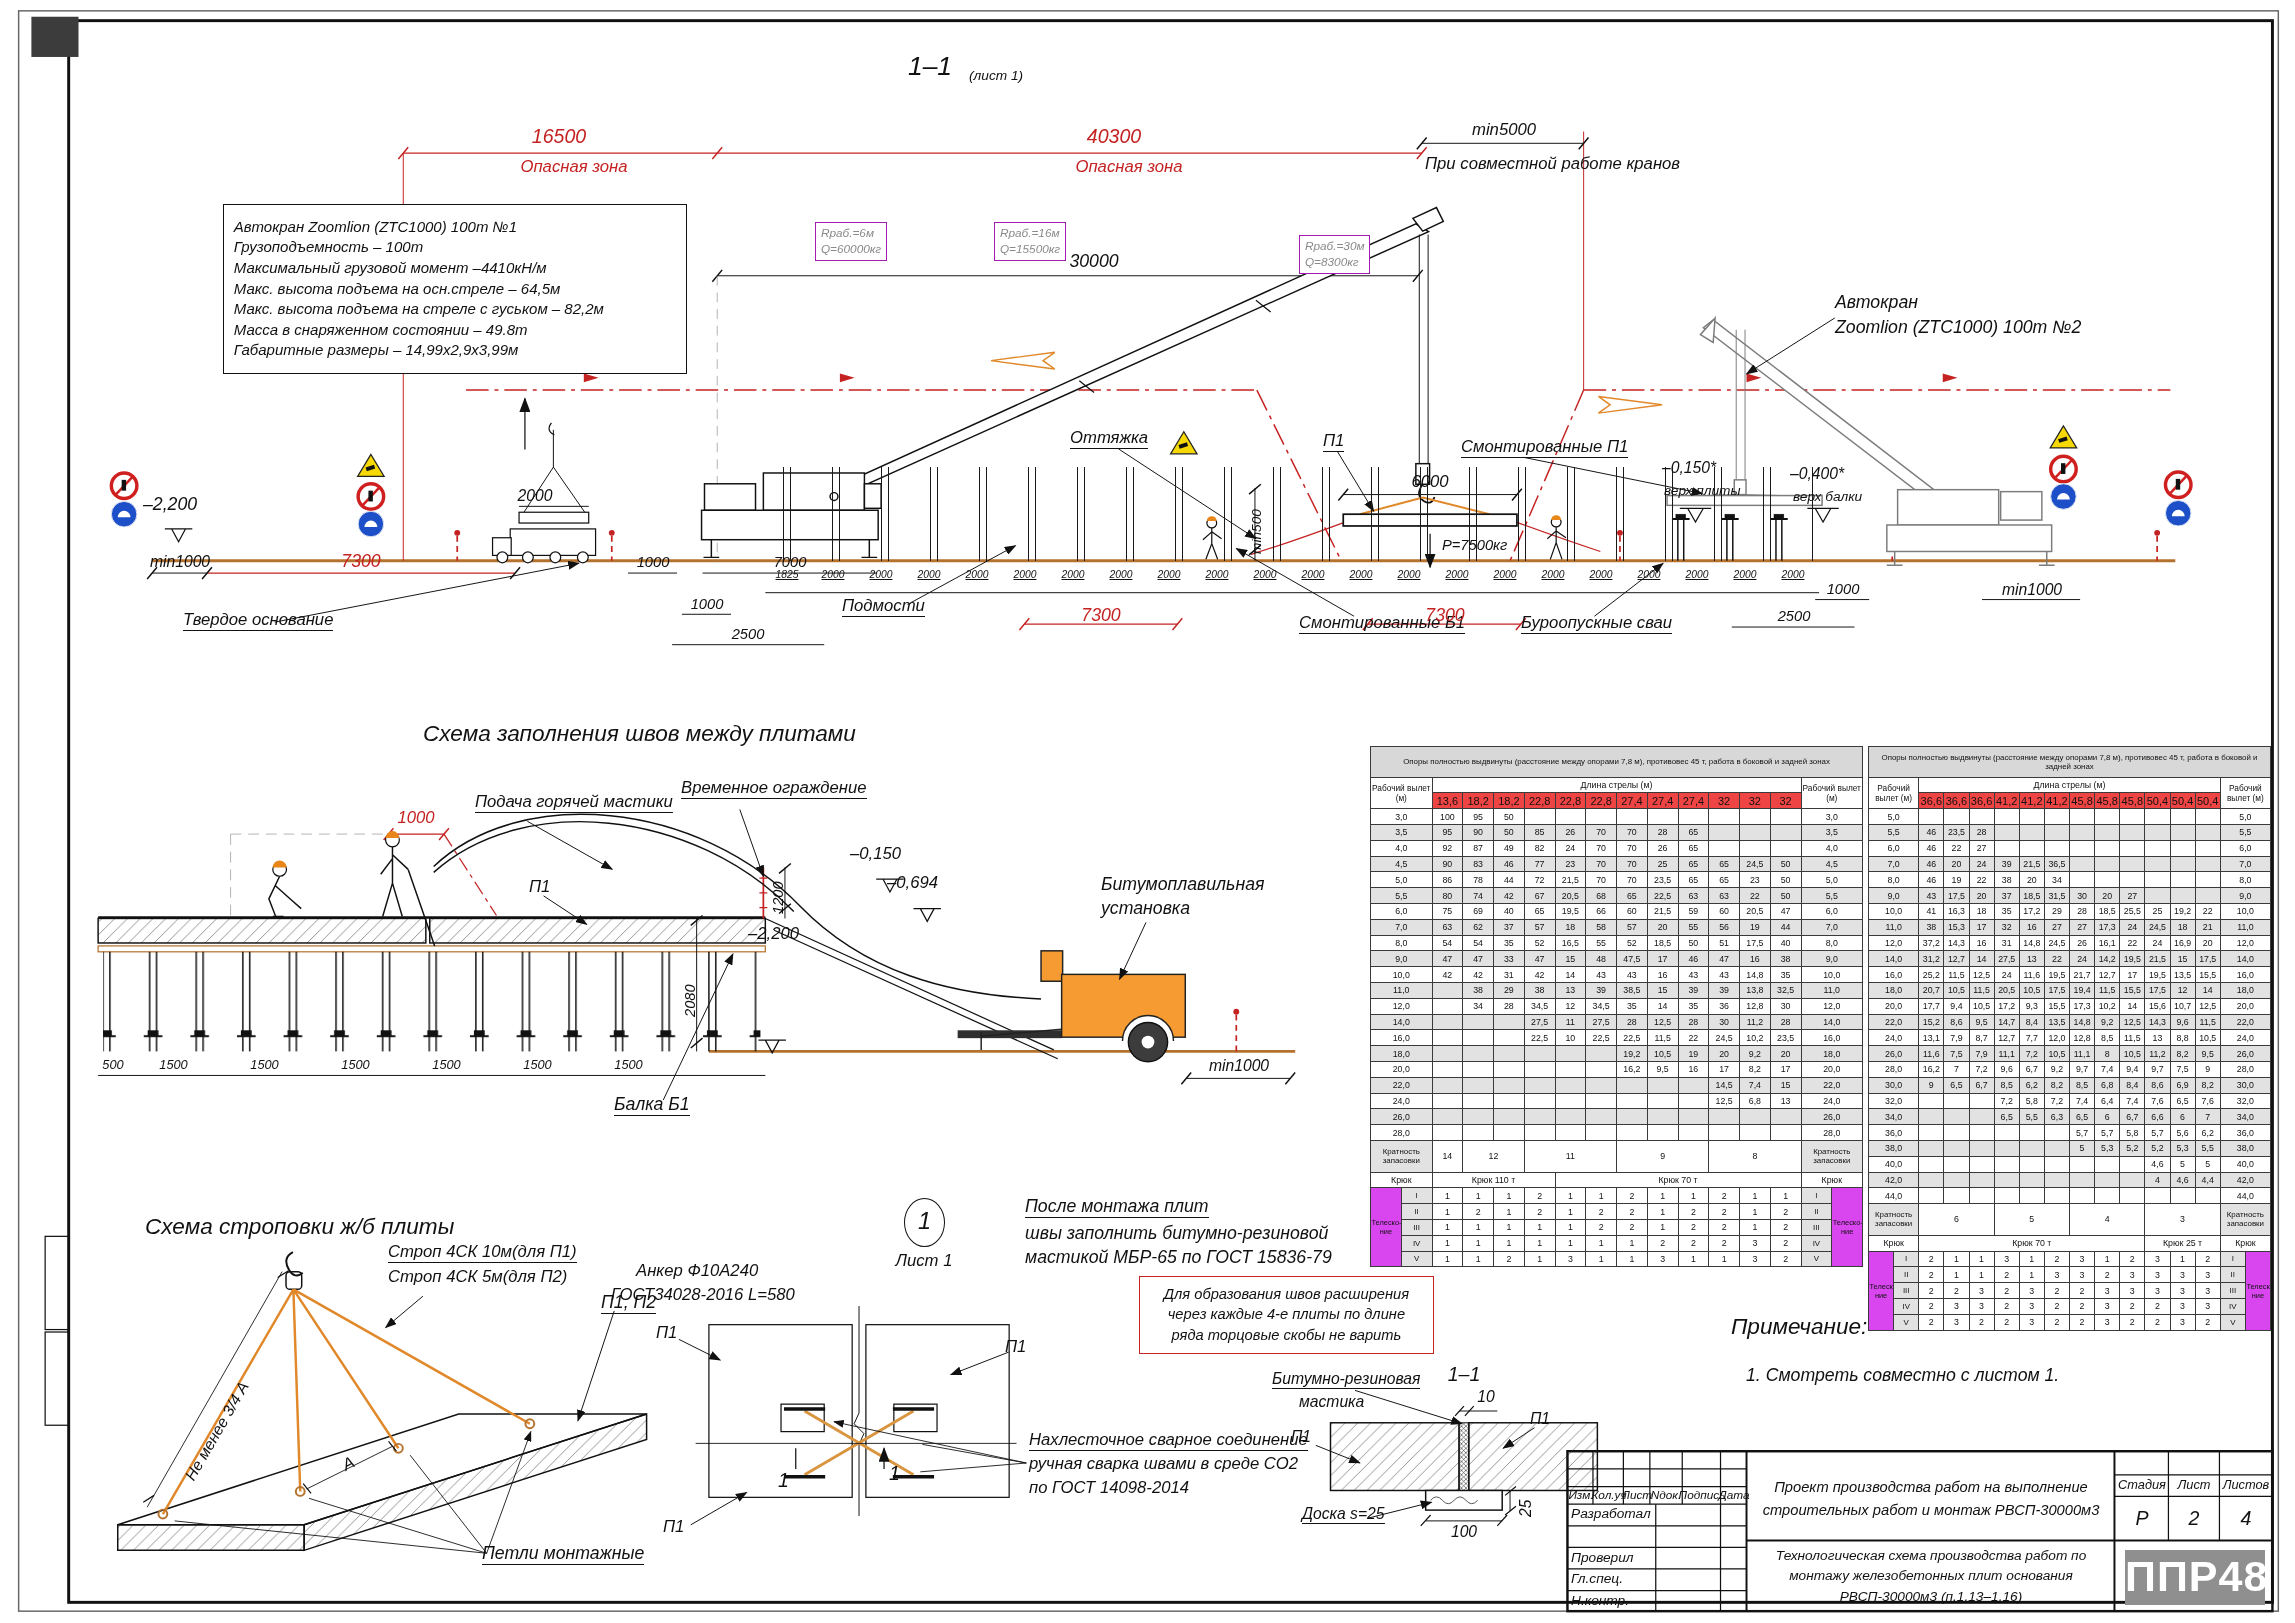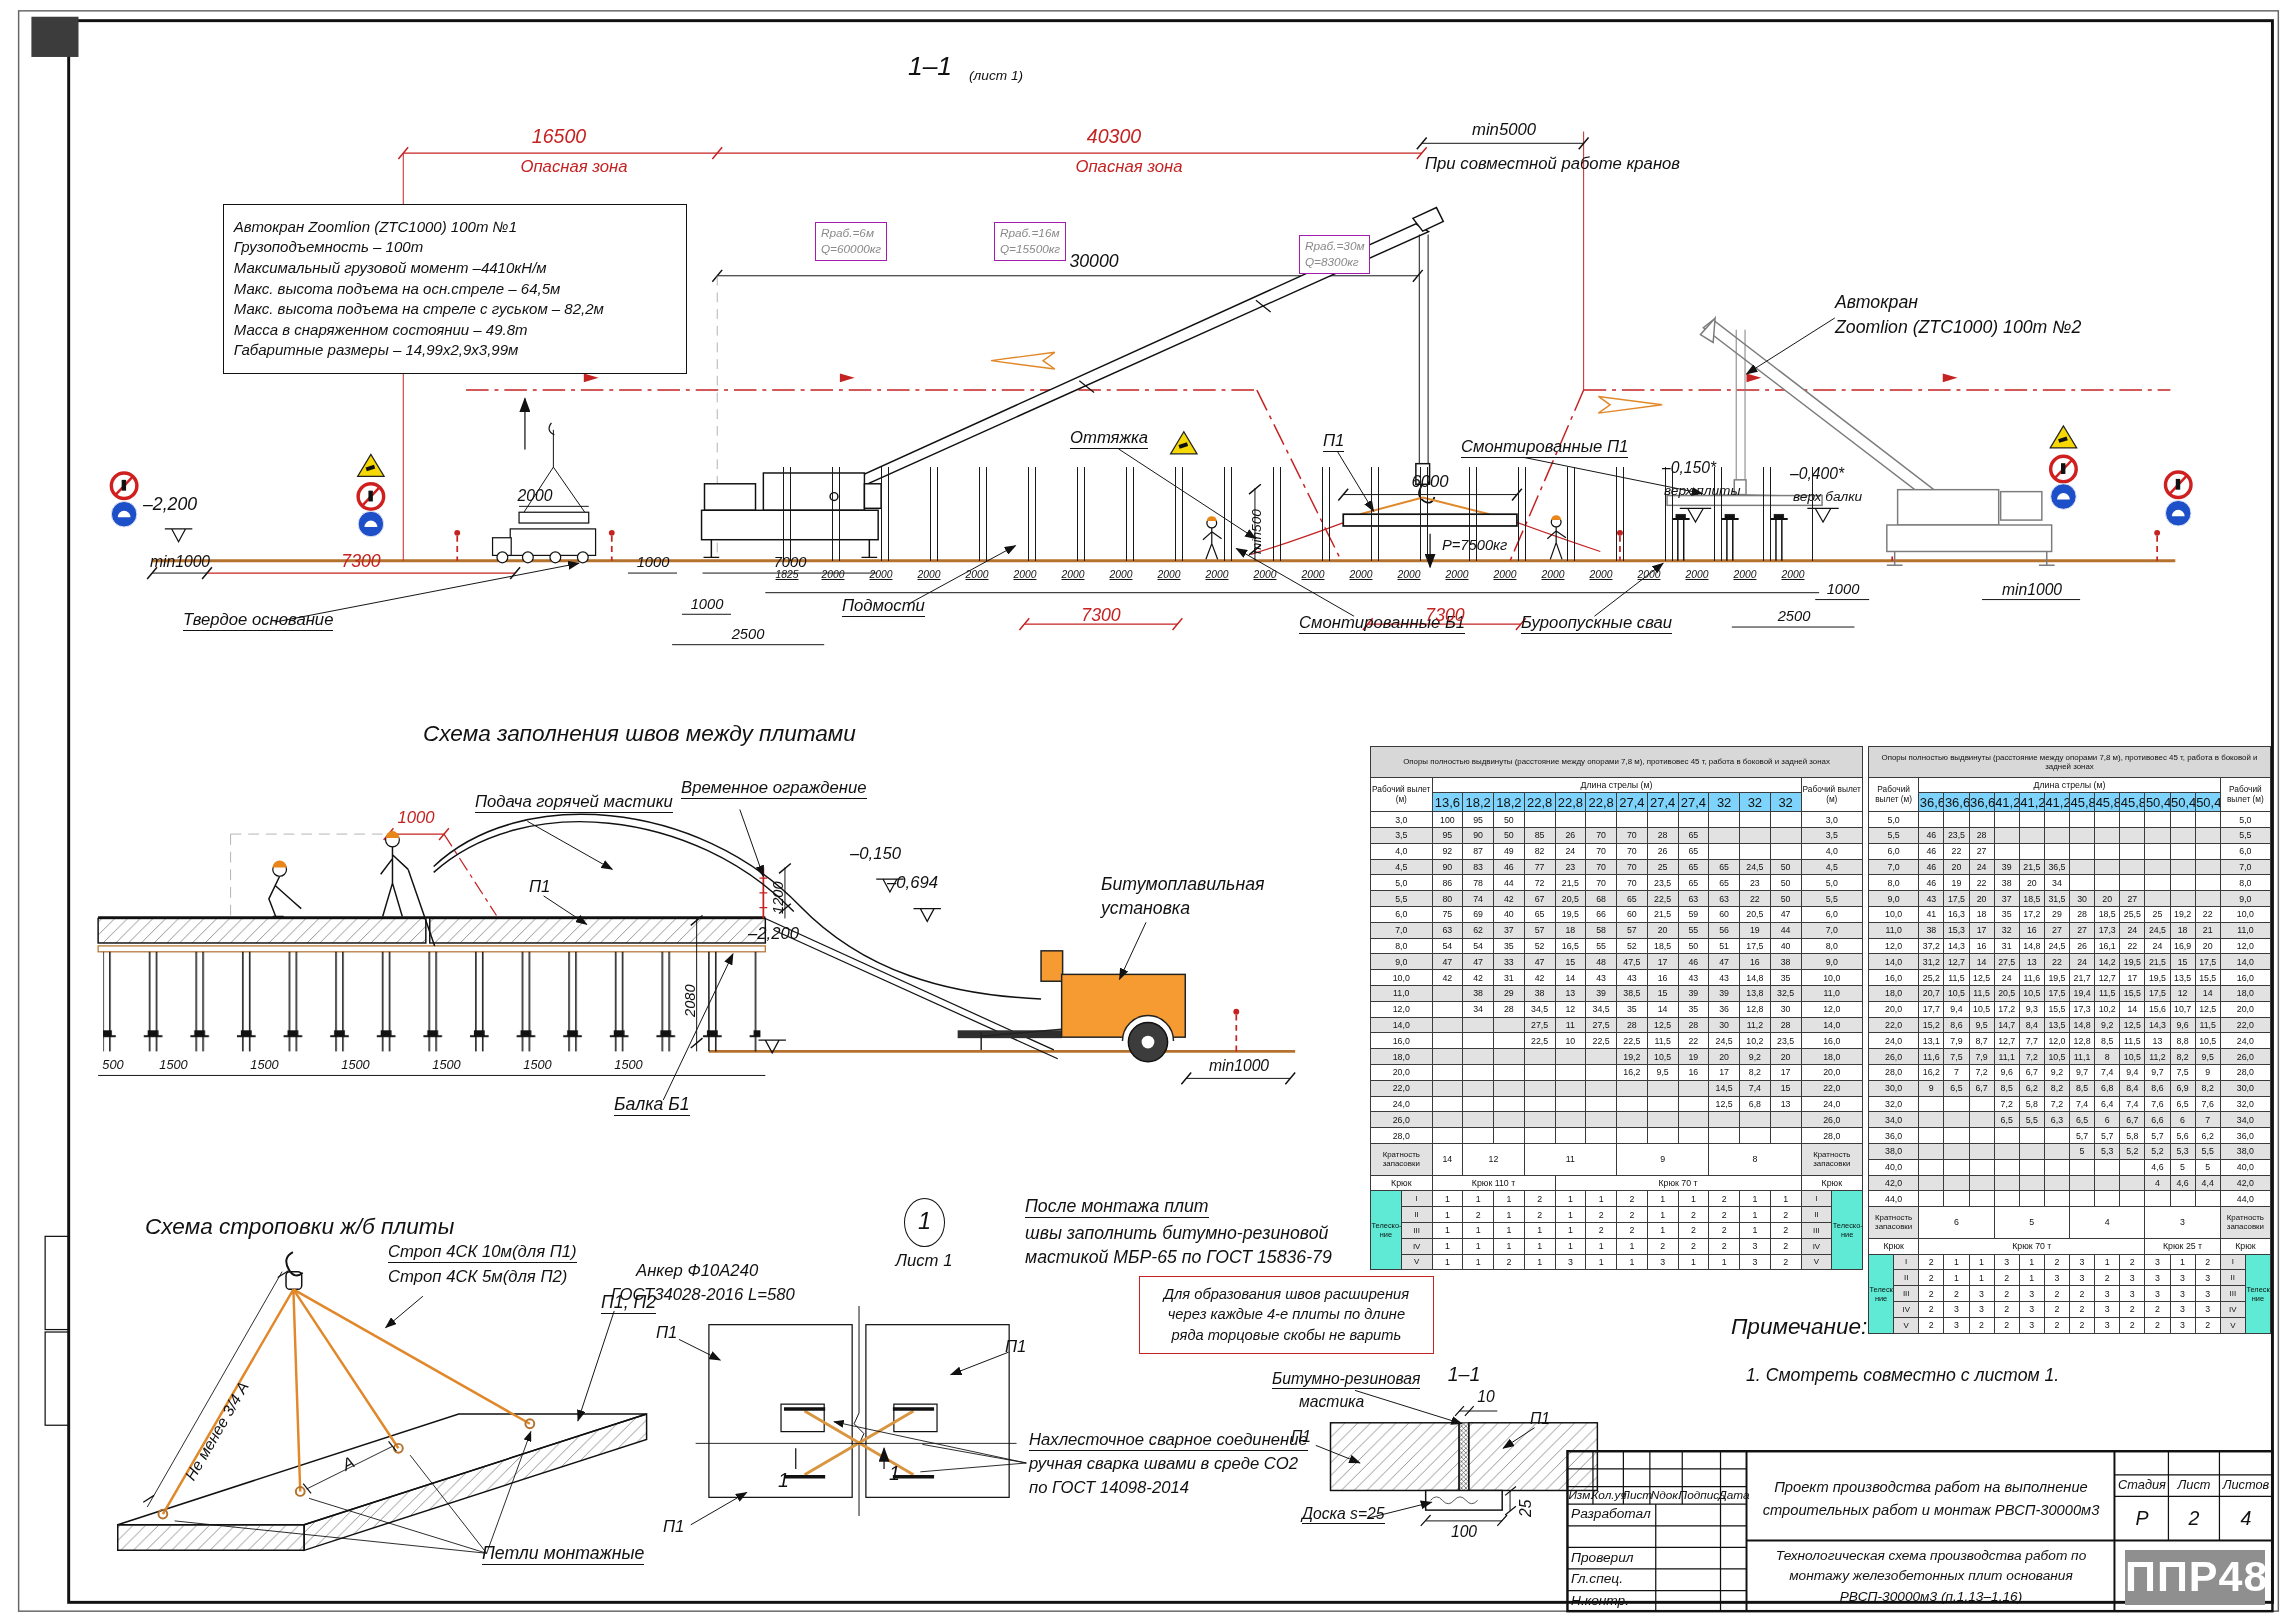--- a/index.html
+++ b/index.html
@@ -27,24 +27,24 @@
   .chain1 span:first-child{width:44px;}
   .chain2{left:98px;top:1057px;font-size:12.8px;}
   .chain2 span{width:91px;text-align:center;}
   .chain2 span:first-child{width:30px;}
   .chartbl{position:absolute;}
   table.chart{border-collapse:collapse;table-layout:fixed;width:100%;background:#fff;}
   table.chart td{border:0.5px solid #3a3a3a;text-align:center;font-size:8.8px;padding:1.5px 0.5px;height:11.8px;
                  overflow:hidden;}
   table.chart td.zone{background:#d8d8d8;font-size:7.9px;height:25.5px;padding:2px 3.9px;}
   table.chart td.rh{font-size:8.3px;width:21.6px;}
-  table.chart td.colhead{background:#7dd3fc;font-size:13px;}
+  table.chart td.colhead{background:#ef4444;font-size:11px;}
   table.chart tr.shade td{background:#e2e2e2;}
   table.chart td.mult{font-size:7.9px;height:27.5px;background:#e2e2e2;margin-top:16px;}
-  table.chart td.tele{font-size:7.4px;background:#5eead4;text-align:center;}
+  table.chart td.tele{font-size:7.4px;background:#d946ef;text-align:center;}
   table.chart td.rom{background:#e2e2e2;font-size:7.9px;}
   .chartitle{position:absolute;left:1536px;top:683px;width:736px;text-align:center;
              font-style:italic;font-size:21.6px;line-height:28.5px;}
   .logo{position:absolute;left:2125px;top:1550px;width:140px;height:55px;background:#8f8f8f;
         color:#fff;font-weight:bold;font-size:43px;text-align:center;line-height:53px;
         letter-spacing:1px;font-style:normal;}
   .piles1{position:absolute;left:768px;top:467px;width:1048px;height:94px;
           background:repeating-linear-gradient(90deg,transparent 0 14.7px,#1a1a1a 14.7px 16px,transparent 16px 21.6px,#1a1a1a 21.6px 23px,transparent 23px 49px);}
 </style>
 </head>

